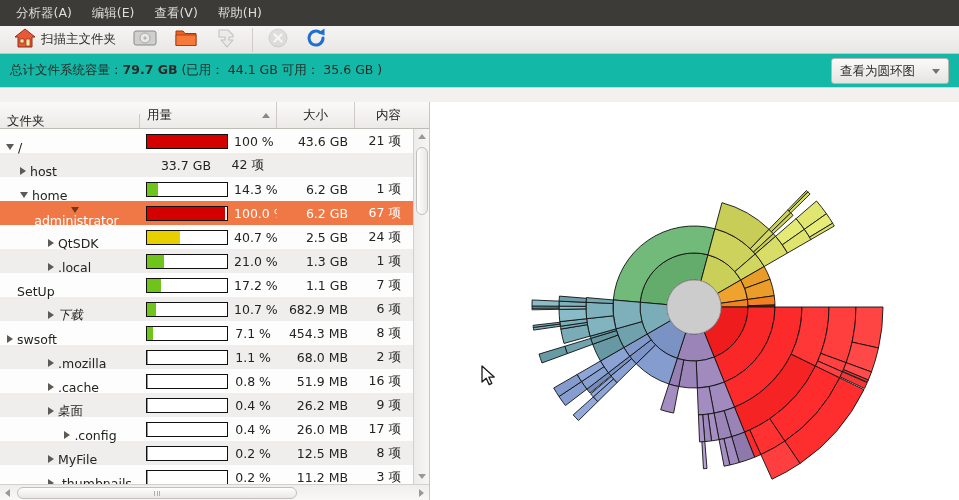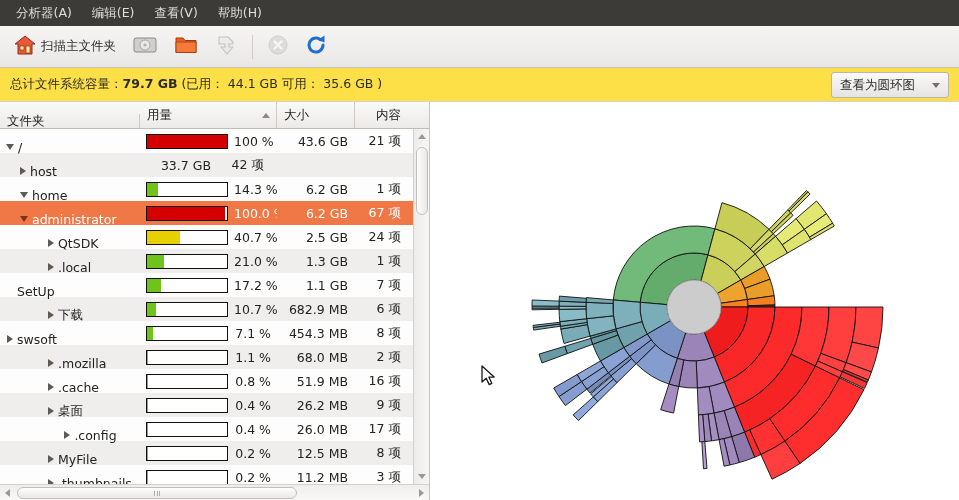--- a/index.html
+++ b/index.html
@@ -16,38 +16,38 @@
     height: 26px; background: #3c3b37;
     display: flex; align-items: center; padding-left: 6px;
   }
   .menu-item {
     color: #dfdedb; font-size: 12.5px;
     padding: 4px 10px; white-space: nowrap; cursor: default;
   }
 
   
   #toolbar {
-    height: 42px;
+    height: 28px;
     background: linear-gradient(to bottom, #f6f5f4 0%, #e9e7e4 100%);
     border-bottom: 1px solid #c8c5c1;
     display: flex; align-items: center; padding-left: 6px; gap: 2px;
   }
   .tb-btn {
     display: flex; align-items: center; gap: 4px;
     height: 34px; padding: 0 6px; border-radius: 3px;
     cursor: default; border: 1px solid transparent;
   }
   .tb-btn.disabled { opacity: .45; }
   .tb-label { font-size: 12.5px; color: #2e2e2b; white-space: nowrap; }
   .tb-sep { width: 1px; height: 24px; background: #cfccc8; margin: 0 5px; }
 
   
   #statusline {
     height: 34px; display: flex; align-items: center;
-    padding: 0 10px; background: #fde047;
+    padding: 0 10px; background: #14b8a6;
     border-bottom: 1px solid #d6d3cf;
     position: relative;
   }
   #status-text { font-size: 12.5px; color: #2b2b28; white-space: nowrap; }
   #status-text b { font-weight: bold; }
   #view-select {
     position: absolute; right: 10px; top: 4px;
     height: 26px; min-width: 118px;
     display: flex; align-items: center; justify-content: space-between;
     gap: 8px; padding: 0 8px;
@@ -81,21 +81,21 @@
     border-right: 1px solid #cecbc7;
     padding: 0 7px; position: relative;
   }
   .th .sort-asc {
     position: absolute; right: 6px; top: 50%; margin-top: -2px;
     width: 0; height: 0; border-left: 4px solid transparent;
     border-right: 4px solid transparent; border-bottom: 5px solid #8b8884;
   }
   .col-folder  { width: 140px; margin-top: 12px; }
   .col-usage   { width: 137px; }
-  .col-size    { width: 78px;  justify-content: flex-start; }
+  .col-size    { width: 78px;  justify-content: center; }
   .col-content { width: 53px;  justify-content: flex-end; border-right: none; }
 
   
   #tree-body { flex: 1; overflow: hidden; position: relative; }
   .row { display: flex; height: 24px; align-items: center; }
   .row.odd  { background: #fdfdfd; }
   .row.even { background: #efeeed; }
   .row.selected { background: #f07746; }
   .row.selected .cell { color: #ffffff; }
   .cell {
@@ -306,21 +306,21 @@
             <div class="cell col-usage">
               <div class="bar-outer">
                 <div class="bar-fill" style="width: 14.3%; background: rgb(110, 196, 26);"></div>
               </div>
               <span class="pct">14.3 %</span>
             </div>
             <div class="cell col-size">6.2 GB</div>
             <div class="cell col-content">1 项</div>
           </div>
           <div class="row selected">
-            <div class="cell col-folder" style="padding-left: 20px;">
+            <div class="cell col-folder" style="padding-left: 20px; flex-direction: column;">
               <span class="tri down"></span>
               <span>administrator</span>
             </div>
             <div class="cell col-usage">
               <div class="bar-outer">
                 <div class="bar-fill" style="width: 97%; background: rgb(212, 0, 0);"></div>
               </div>
               <span class="pct">100.0 %</span>
             </div>
             <div class="cell col-size">6.2 GB</div>
@@ -362,21 +362,21 @@
             <div class="cell col-usage">
               <div class="bar-outer">
                 <div class="bar-fill" style="width: 17.2%; background: rgb(110, 196, 26);"></div>
               </div>
               <span class="pct">17.2 %</span>
             </div>
             <div class="cell col-size">1.1 GB</div>
             <div class="cell col-content">7 项</div>
           </div>
           <div class="row even">
-            <div class="cell col-folder" style="padding-left: 48px;">
+            <div class="cell col-folder" style="padding-left: 48px; font-style: italic;">
               <span class="tri right"></span>
               <span>下载</span>
             </div>
             <div class="cell col-usage">
               <div class="bar-outer">
                 <div class="bar-fill" style="width: 10.7%; background: rgb(110, 196, 26);"></div>
               </div>
               <span class="pct">10.7 %</span>
             </div>
             <div class="cell col-size">682.9 MB</div>

